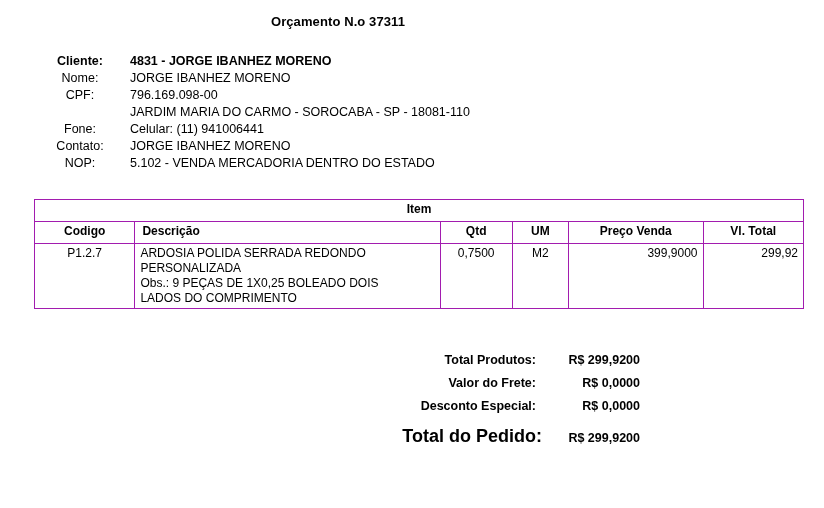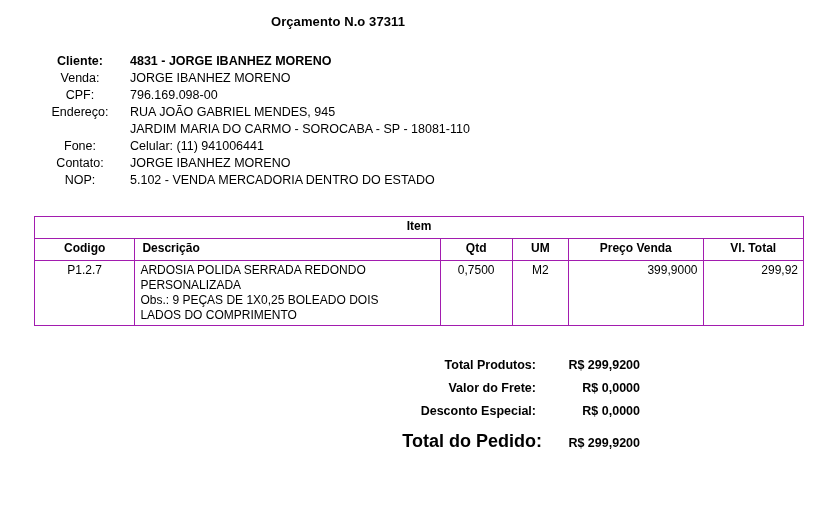--- a/index.html
+++ b/index.html
@@ -99,21 +99,21 @@
     vertical-align: middle;
   }
   td.c-preco, td.c-total {
     text-align: right;
     vertical-align: middle;
     padding-right: 8px;
   }
 
   
   .totals {
-    margin-top: 32px;
+    margin-top: 44px;
     padding-right: 36px;
     display: flex;
     flex-direction: column;
     align-items: flex-end;
   }
   .tot-row {
     display: flex;
     align-items: baseline;
     margin-bottom: 9px;
   }
@@ -149,30 +149,26 @@
 <div class="page">
 
   <div class="doc-title">Orçamento N.o 37311</div>
 
   <div class="customer">
     <div class="cust-row">
       <div class="cust-label bold">Cliente:</div>
       <div class="cust-value bold">4831 - JORGE IBANHEZ MORENO</div>
     </div>
     <div class="cust-row">
-      <div class="cust-label">Venda:</div>
+      <div class="cust-label">Nome:</div>
       <div class="cust-value">JORGE IBANHEZ MORENO</div>
     </div>
     <div class="cust-row">
       <div class="cust-label">CPF:</div>
       <div class="cust-value">796.169.098-00</div>
-    </div>
-    <div class="cust-row">
-      <div class="cust-label">Endereço:</div>
-      <div class="cust-value">RUA JOÃO GABRIEL MENDES, 945</div>
     </div>
     <div class="cust-row">
       <div class="cust-label"></div>
       <div class="cust-value">JARDIM MARIA DO CARMO - SOROCABA - SP - 18081-110</div>
     </div>
     <div class="cust-row">
       <div class="cust-label">Fone:</div>
       <div class="cust-value">Celular: (11) 941006441</div>
     </div>
     <div class="cust-row">

